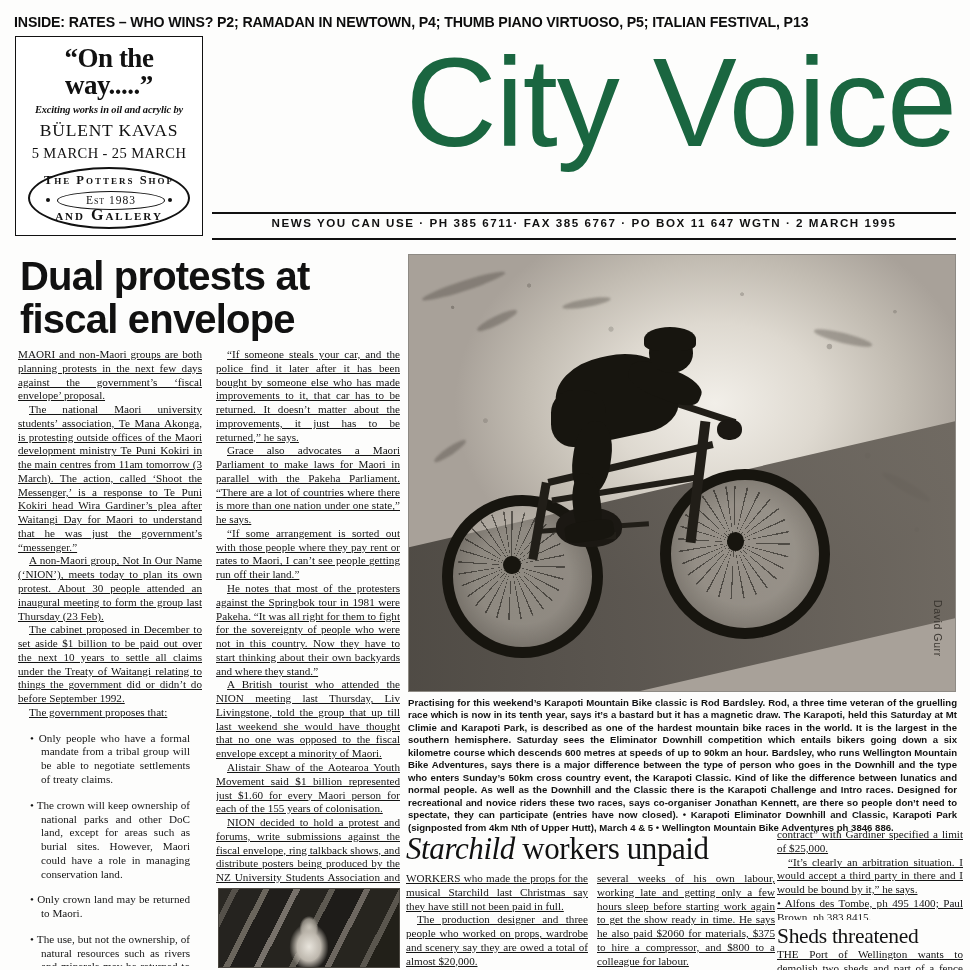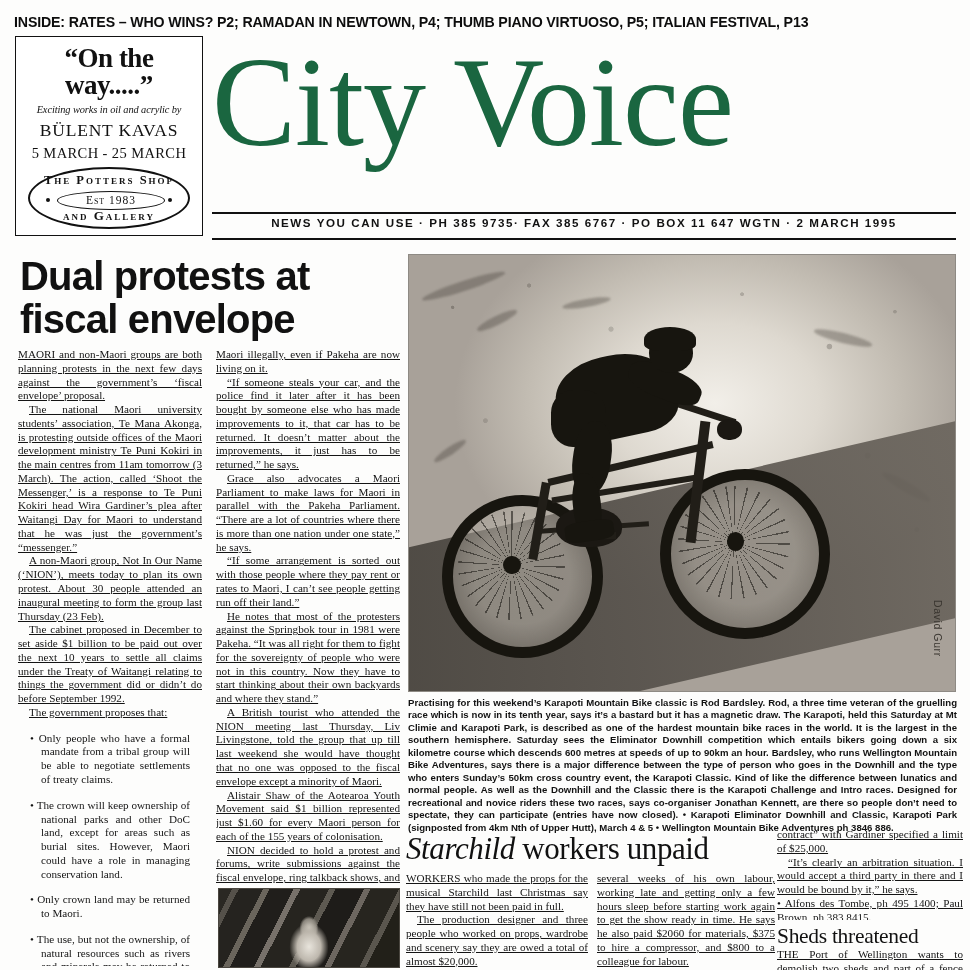--- a/index.html
+++ b/index.html
@@ -50,21 +50,21 @@
     font-family: "Liberation Serif", serif;
     font-size: 27px;
     font-weight: bold;
     line-height: 1;
     margin-top: 4px;
     letter-spacing: -0.5px;
   }
   .ad-sub {
     font-family: "Liberation Serif", serif;
     font-style: italic;
-    font-weight: normal;
+    font-weight: bold;
     font-size: 10.4px;
     margin-top: 5px;
     letter-spacing: -0.1px;
   }
   .ad-artist {
     font-family: "Liberation Serif", serif;
     font-size: 17.5px;
     margin-top: 5px;
     letter-spacing: 0.8px;
   }
@@ -98,21 +98,21 @@
     border-radius: 50%;
     box-sizing: border-box;
     font-size: 11.5px;
     font-variant: small-caps;
     line-height: 17px;
     letter-spacing: 1px;
   }
   .ad-logo-bot {
     position: absolute;
     bottom: 3px; left: 0; right: 0;
-    font-size: 13px;
+    font-size: 16px;
     letter-spacing: 2px;
     font-variant: small-caps;
     font-weight: bold;
   }
   .ad-logo-dot {
     position: absolute;
     top: 29px;
     width: 4px; height: 4px;
     background: #111;
     border-radius: 50%;
@@ -125,23 +125,23 @@
     letter-spacing: 0.9px;
     margin-top: 4px;
     font-weight: bold;
   }
 
   
   .masthead {
     position: absolute;
     left: 212px; top: 40px;
     width: 744px;
-    text-align: left;
+    text-align: right;
     color: #1a6640;
-    font-family: Liberation Serif, serif;
+    font-family: Liberation Sans, sans-serif;
     font-size: 126px;
     line-height: 1;
     letter-spacing: -1px;
     white-space: nowrap;
   }
   .rule-top {
     position: absolute;
     left: 212px; top: 212px;
     width: 744px; height: 2px;
     background: #111;
@@ -364,21 +364,21 @@
       <div class="ad-logo-dot r"></div>
       <div class="ad-logo-mid">Est 1983</div>
       <div class="ad-logo-bot">and Gallery</div>
     </div>
     <div class="ad-addr">AT THE TOP OF WOODWARD STREET</div>
 
   </div>
 
   <div class="masthead">City Voice</div>
   <div class="rule-top"></div>
-  <div class="tagline">NEWS YOU CAN USE · PH 385 9735· FAX 385 6767 · PO BOX 11 647 WGTN · 2 MARCH 1995</div>
+  <div class="tagline">NEWS YOU CAN USE · PH 385 6711· FAX 385 6767 · PO BOX 11 647 WGTN · 2 MARCH 1995</div>
   <div class="rule-bot"></div>
 
   <div class="lead-headline">
     <div>Dual protests at</div>
     <div>fiscal envelope</div>
   </div>
 
   <div class="col c1">
     <p class="noindent">MAORI and non-Maori groups are both planning protests in the next few days against the government’s ‘fiscal envelope’ proposal.</p>
     <p>The national Maori university students’ association, Te Mana Akonga, is protesting outside offices of the Maori development ministry Te Puni Kokiri in the main centres from 11am tomorrow (3 March). The action, called ‘Shoot the Messenger,’ is a response to Te Puni Kokiri head Wira Gardiner’s plea after Waitangi Day for Maori to understand that he was just the government’s “messenger.”</p>
@@ -389,21 +389,20 @@
       <li>Only people who have a formal mandate from a tribal group will be able to negotiate settlements of treaty claims.</li>
       <li>The crown will keep ownership of national parks and other DoC land, except for areas such as burial sites. However, Maori could have a role in managing conservation land.</li>
       <li>Only crown land may be returned to Maori.</li>
       <li>The use, but not the ownership, of natural resources such as rivers and minerals may be returned to Maori, provided that the resource was already known when the treaty was signed in 1840.</li>
       <li>The total value of all land, resources and cash returned to Maori after 21 September 1992 will not exceed $1 billion.</li>
     </ul>
 
   </div>
 
   <div class="col c2">
-    <p class="noindent">Maori illegally, even if Pakeha are now living on it.</p>
     <p>“If someone steals your car, and the police find it later after it has been bought by someone else who has made improvements to it, that car has to be returned. It doesn’t matter about the improvements, it just has to be returned,” he says.</p>
     <p>Grace also advocates a Maori Parliament to make laws for Maori in parallel with the Pakeha Parliament. “There are a lot of countries where there is more than one nation under one state,” he says.</p>
     <p>“If some arrangement is sorted out with those people where they pay rent or rates to Maori, I can’t see people getting run off their land.”</p>
     <p>He notes that most of the protesters against the Springbok tour in 1981 were Pakeha. “It was all right for them to fight for the sovereignty of people who were not in this country. Now they have to start thinking about their own backyards and where they stand.”</p>
     <p>A British tourist who attended the NION meeting last Thursday, Liv Livingstone, told the group that up till last weekend she would have thought that no one was opposed to the fiscal envelope except a minority of Maori.</p>
     <p>Alistair Shaw of the Aotearoa Youth Movement said $1 billion represented just $1.60 for every Maori person for each of the 155 years of colonisation.</p>
     <p>NION decided to hold a protest and forums, write submissions against the fiscal envelope, ring talkback shows, and distribute posters being produced by the NZ University Students Association and a pamphlet being produced by Corso.</p>
   </div>
 
   <div class="small-photo"></div>

